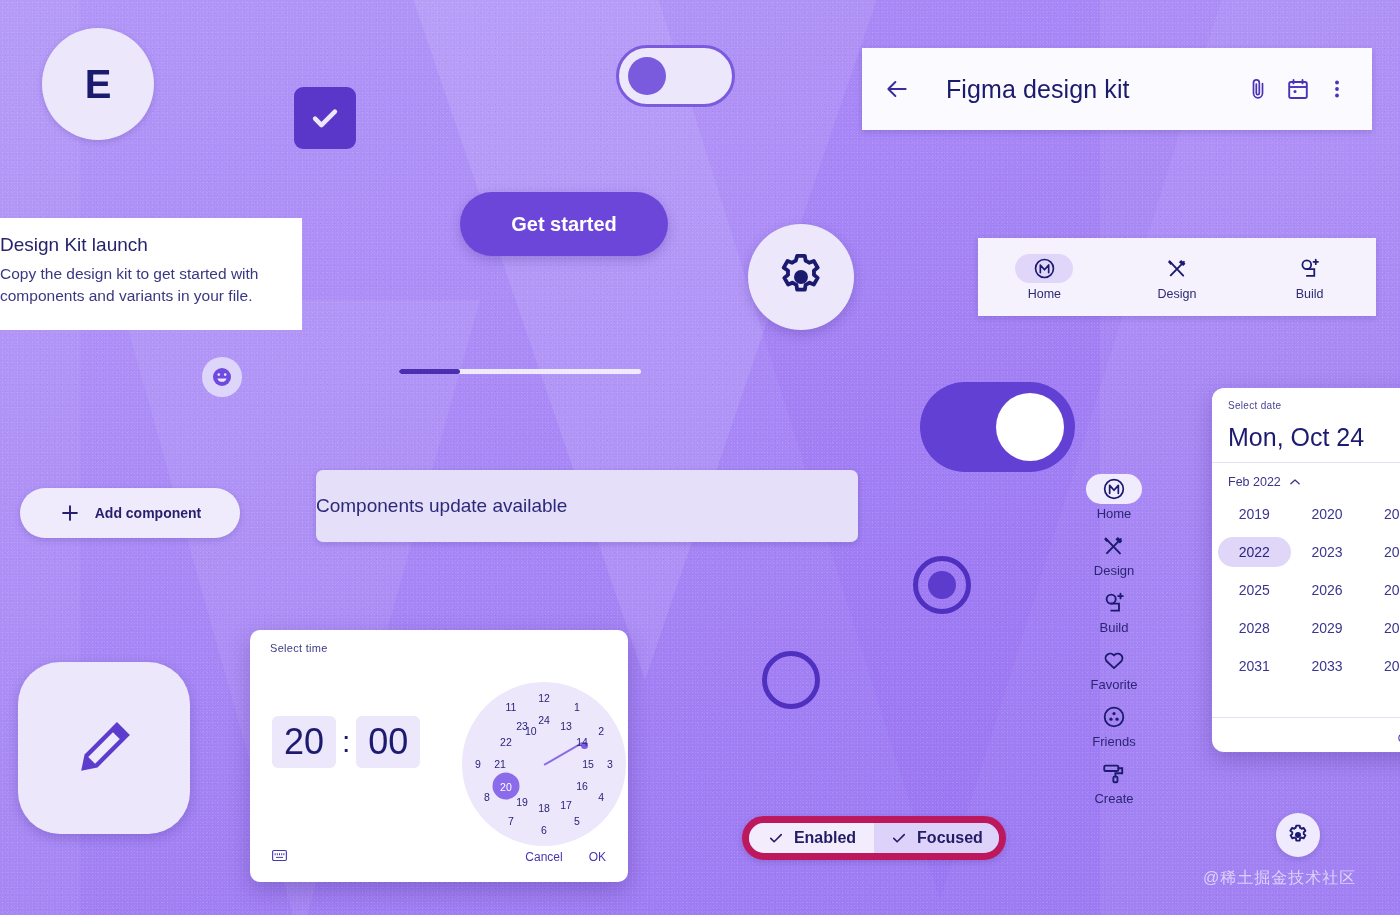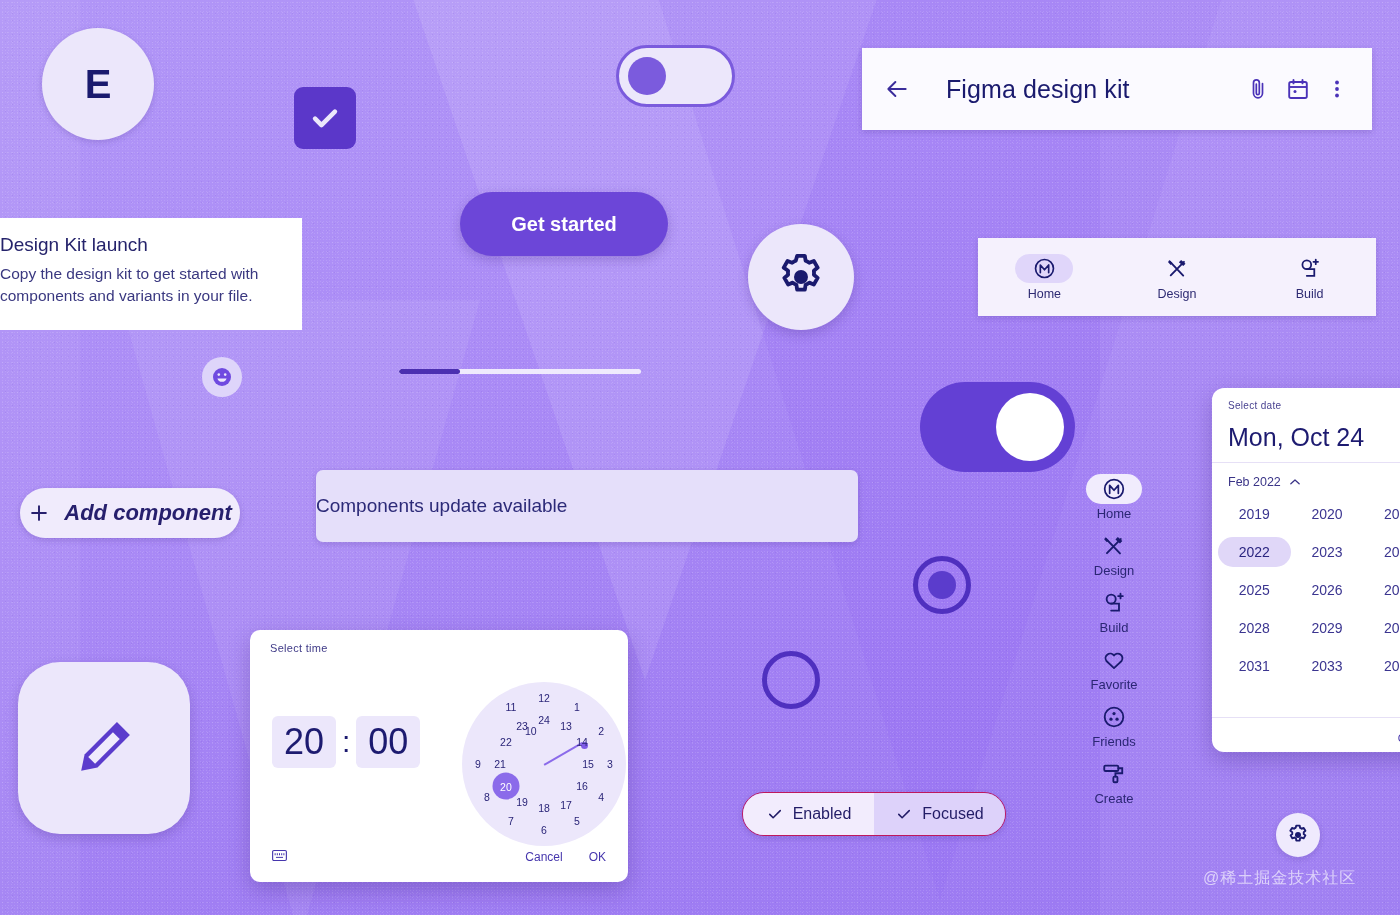--- a/index.html
+++ b/index.html
@@ -172,21 +172,21 @@
   #nav-bar .nav-item.active .pill { background: #e0d6fa; }
   #nav-bar .nav-label { font-size: 12.5px; color: #2d2a72; }
 
   
   #add-component {
     left: 20px; top: 488px; width: 220px; height: 50px;
     border-radius: 25px; background: #f0ebfc; border: none;
     display: flex; align-items: center; justify-content: center; gap: 14px;
     cursor: pointer;
   }
-  #add-component .lbl { font-size: 22px; font-weight: 700; color: #261f6d; font-style: italic; }
+  #add-component .lbl { font-size: 14px; font-weight: 700; color: #261f6d; }
 
   
   #snackbar {
     left: 316px; top: 470px; width: 542px; height: 72px;
     border-radius: 7px; background: #e5dffa;
     display: flex; align-items: center; 
   }
   #snackbar .msg { font-size: 19px; color: #2c2a78; }
 
   
@@ -203,23 +203,24 @@
 
   
   #edit-fab {
     left: 18px; top: 662px; width: 172px; height: 172px;
     border-radius: 42px; background: #ece7fb;
     display: flex; align-items: center; justify-content: center;
   }
 
   
   #segmented {
-    left: 742px; top: 792px; width: 264px; height: 44px;
+    left: 742px; top: 816px; width: 264px; height: 44px;
     border-radius: 22px; overflow: hidden; display: flex;
-    border: 1px solid #be185d;
+    border: 7px solid #be185d;
+    font-weight: bold;
   }
   #segmented .seg {
     flex: 1; display: flex; align-items: center; justify-content: center; gap: 9px;
     font-size: 16px; color: #221c66; cursor: pointer;
   }
   #segmented .seg.enabled { background: #f2ecfd; }
   #segmented .seg.focused { background: #ddd2fa; }
 
   
   #time-picker {

